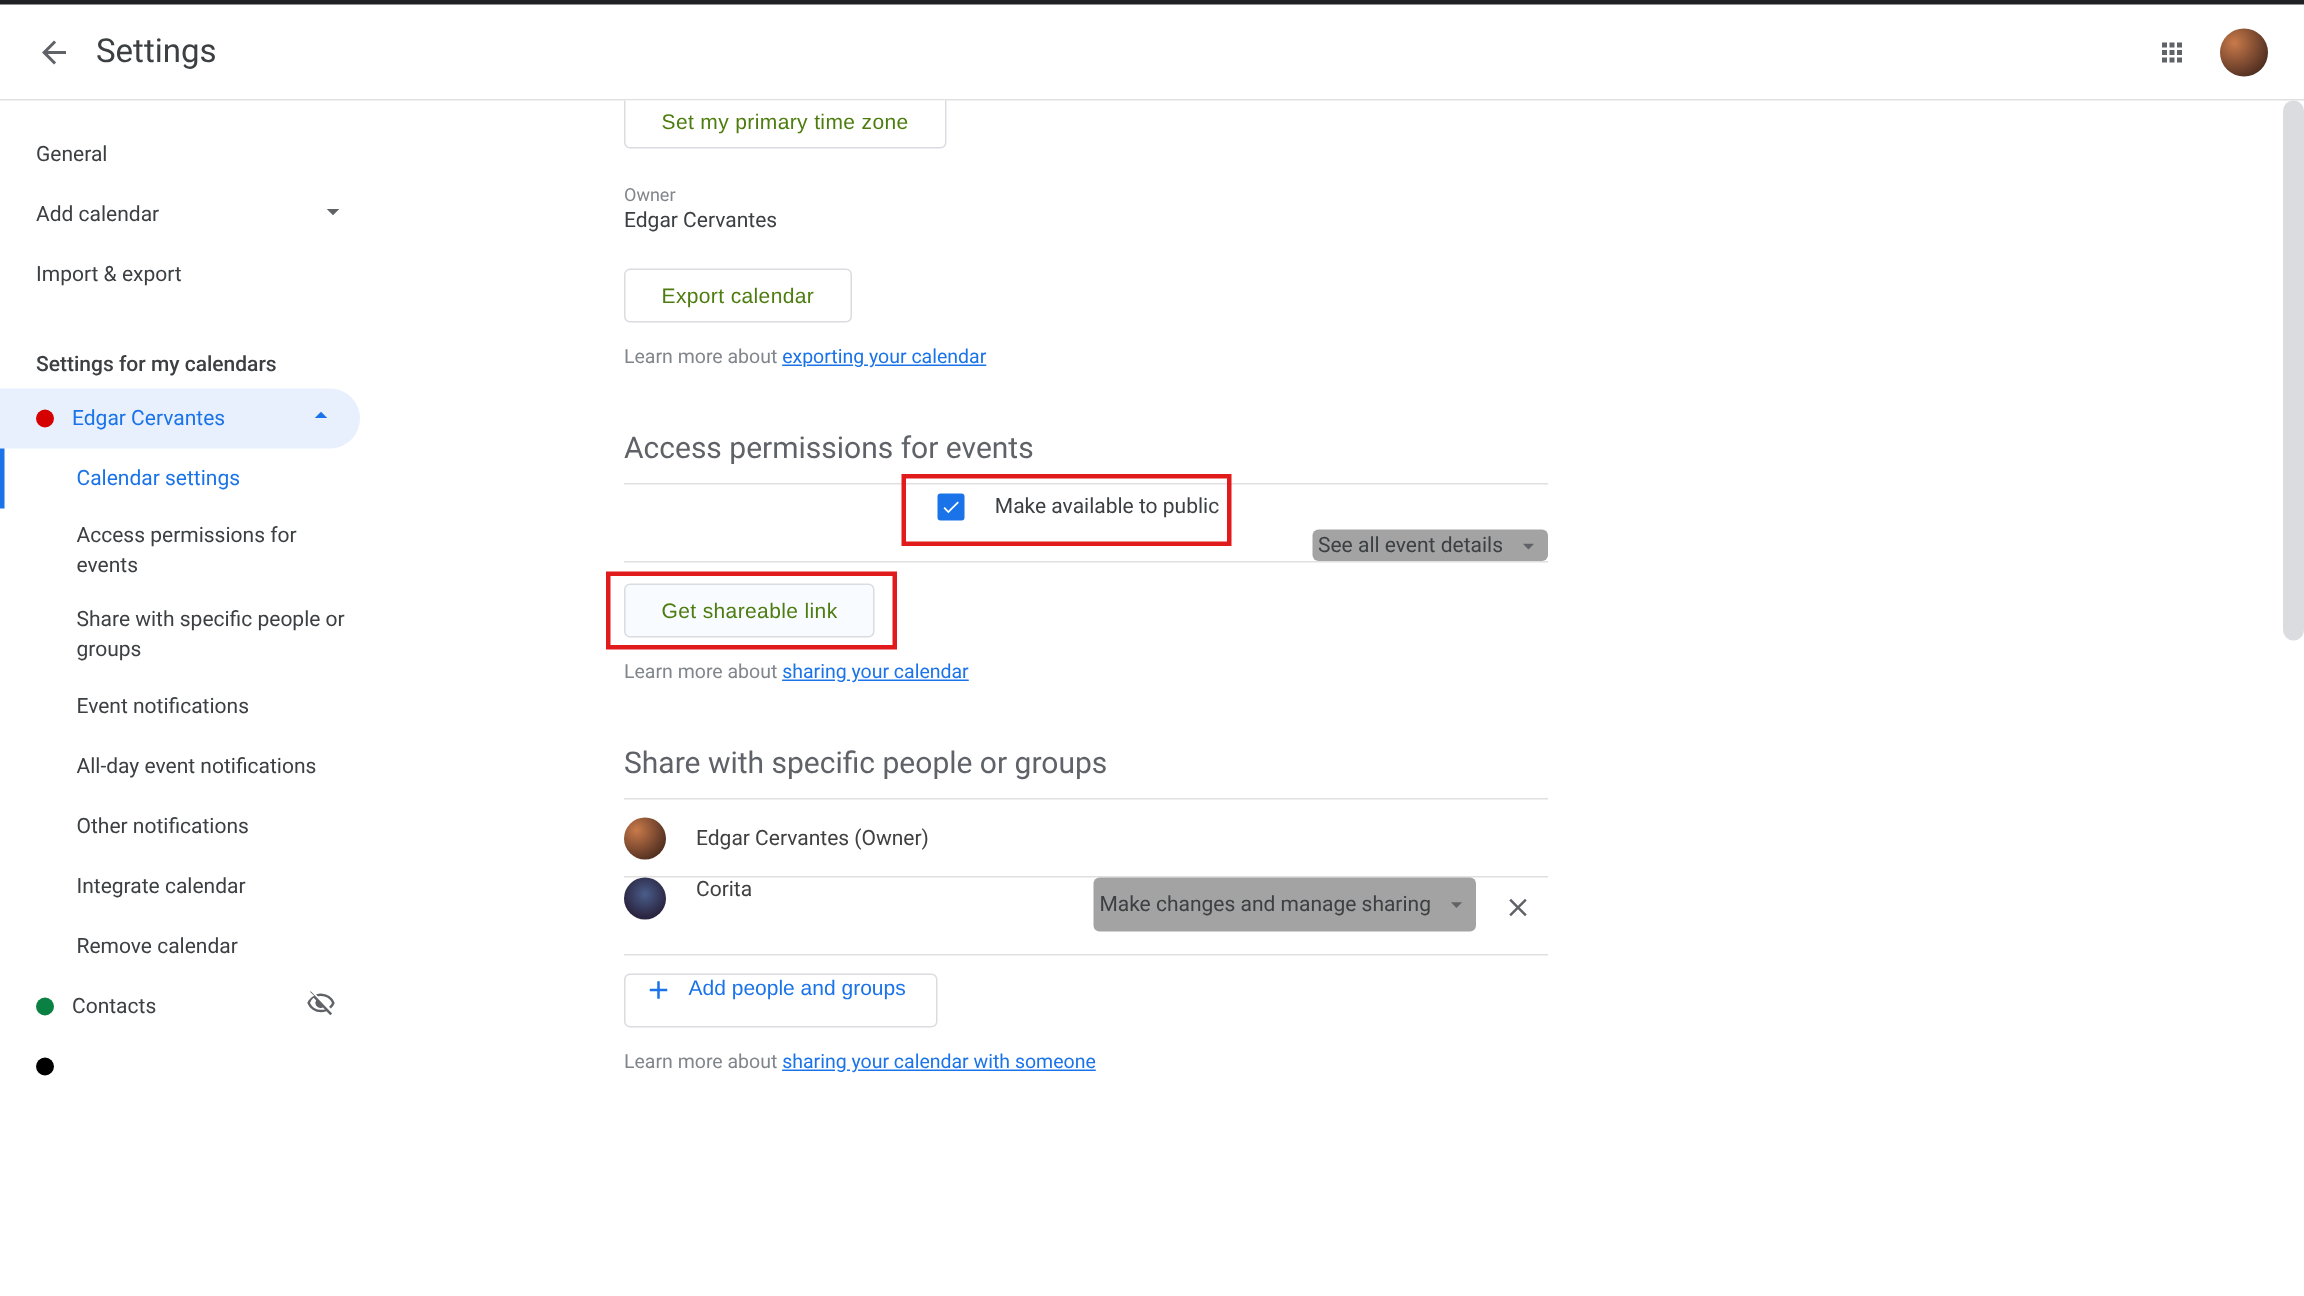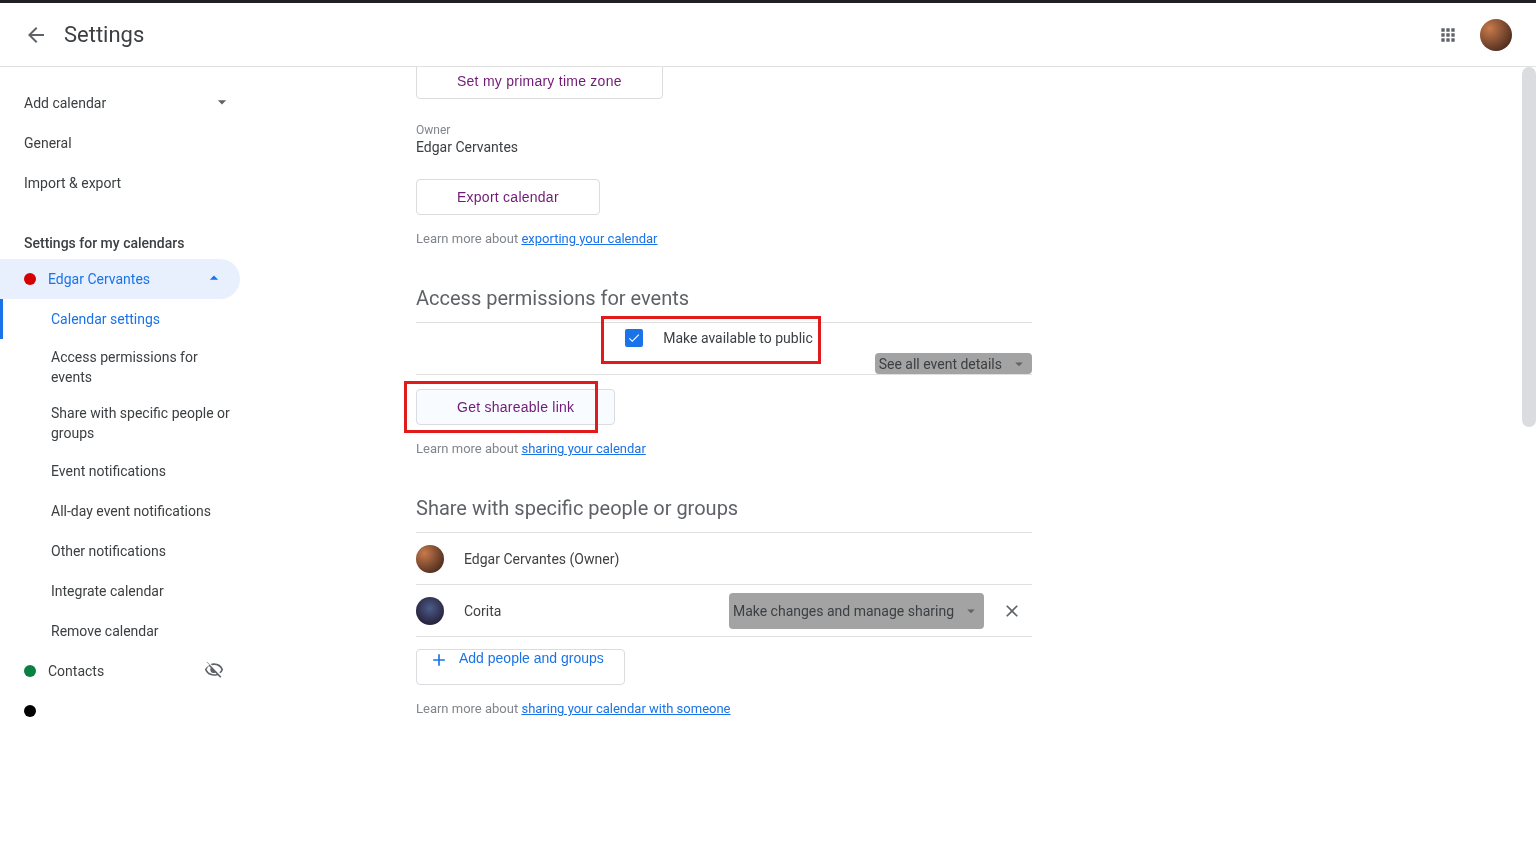--- a/index.html
+++ b/index.html
@@ -139,24 +139,24 @@
 
   main.content {
     flex: 1;
     padding: 0 8px 32px 160px;
     overflow-y: auto;
   }
   .btn-outline {
     display: inline-flex;
     align-items: center;
     height: 36px;
-    padding: 0 40px;
+    padding: 0 24px;
     border: 1px solid #dadce0;
     border-radius: 4px;
-    color: #701a75;
+    color: #4d7c0f;
     font-size: 14px;
     font-weight: 500;
     background: #fff;
     cursor: pointer;
     letter-spacing: .25px;
   }
   .btn-outline.light { background: #f8fbff; }
   .section {
     width: 616px;
     margin-top: 40px;
@@ -290,29 +290,29 @@
           <path fill="currentColor" d="M4 4h4v4H4zM10 4h4v4h-4zM16 4h4v4h-4zM4 10h4v4H4zM10 10h4v4h-4zM16 10h4v4h-4zM4 16h4v4H4zM10 16h4v4h-4zM16 16h4v4h-4z"></path>
         </svg>
     </div>
     <div class="avatar"></div>
   </div>
 </header>
 
 <div class="layout">
   <aside class="sidebar">
     <div class="side-item">
+      <span>General</span>
+    </div>
+    <div class="side-item">
       <span>Add calendar</span>
       <span class="chev">
         <svg width="20" height="20" viewBox="0 0 24 24">
             <path fill="currentColor" d="M7 10l5 5 5-5z"></path>
           </svg>
       </span>
-    </div>
-    <div class="side-item">
-      <span>General</span>
     </div>
     <div class="side-item">
       <span>Import &amp; export</span>
     </div>
 
     <div class="side-header">Settings for my calendars</div>
 
     <div class="cal-item expanded">
       <span class="cal-dot" style="background:#d50000"></span>
       <span>Edgar Cervantes</span>
@@ -393,21 +393,21 @@
     </div>
 
     <div class="section">
       <h2>Share with specific people or groups</h2>
 
       <div class="person-row">
         <div class="person-avatar av1"></div>
         <span class="person-name">Edgar Cervantes (Owner)</span>
       </div>
 
-      <div class="person-row" style="display:flex;align-items:center;">
+      <div class="person-row" style="display:flex;align-items:flex-start;">
         <div class="person-avatar av2"></div>
         <span class="person-name">Corita</span>
         <div class="dropdown" style="margin-left:auto;">
           <span>Make changes and manage sharing</span>
           <svg width="18" height="18" viewBox="0 0 24 24">
               <path fill="currentColor" d="M7 10l5 5 5-5z"></path>
             </svg>
         </div>
         <div class="close-x">
           <svg width="20" height="20" viewBox="0 0 24 24">

